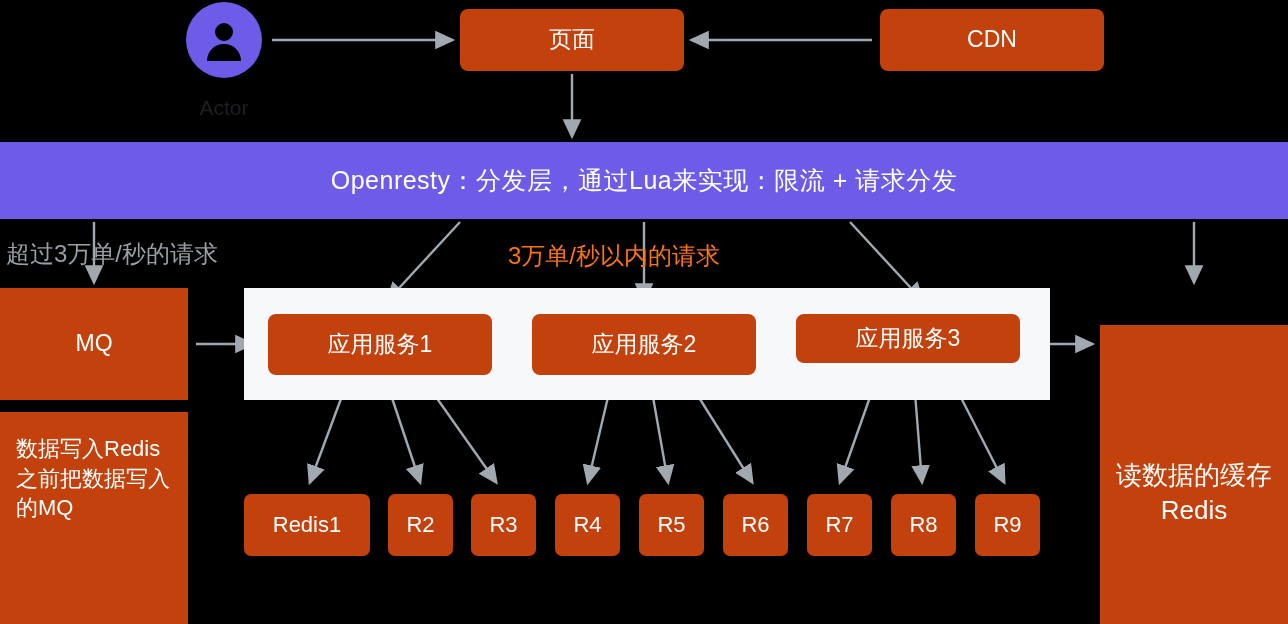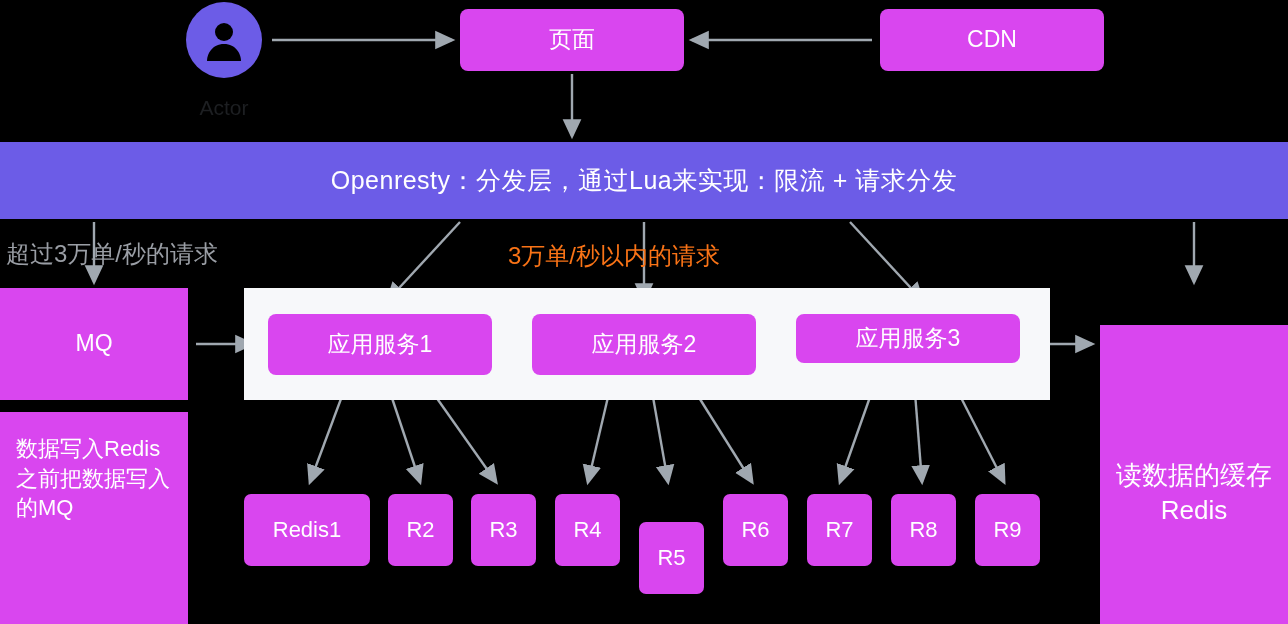--- a/index.html
+++ b/index.html
@@ -12,21 +12,21 @@
   }
   #canvas {
     position: relative;
     width: 1288px;
     height: 624px;
     background: #000000;
     overflow: hidden;
   }
   .node {
     position: absolute;
-    background: #d946ef;
+    background: #c2410c;
     color: #FFFFFF;
     display: flex;
     align-items: center;
     justify-content: center;
     text-align: center;
     box-sizing: border-box;
     line-height: 1.35;
   }
   .rounded { border-radius: 8px; }
   .rounded-sm { border-radius: 7px; }
@@ -106,21 +106,21 @@
   }
   #read-cache {
     left: 1100px; top: 288px; width: 188px; height: 336px;
     font-size: 26px;
     margin-top: 37px;
   }
 
   
   .redis {
     top: 494px;
-    height: 72px;
+    height: 62px;
     font-size: 22px;
   }
 
   
   #arrows {
     position: absolute;
     left: 0; top: 0;
     width: 1288px; height: 624px;
     pointer-events: none;
   }
@@ -196,18 +196,18 @@
   <div class="node rounded" id="svc1">应用服务1</div>
   <div class="node rounded" id="svc2">应用服务2</div>
   <div class="node rounded" id="svc3">应用服务3</div>
 
   <div id="redis-row"></div>
 
 <div class="node rounded-sm redis" style="left: 244px; width: 126px;">Redis1</div>
     <div class="node rounded-sm redis" style="left: 388px; width: 65px;">R2</div>
     <div class="node rounded-sm redis" style="left: 471px; width: 65px;">R3</div>
     <div class="node rounded-sm redis" style="left: 555px; width: 65px;">R4</div>
-    <div class="node rounded-sm redis" style="left: 639px; width: 65px; margin-top: 28px;">R5</div>
+    <div class="node rounded-sm redis" style="left: 639px; width: 65px;">R5</div>
     <div class="node rounded-sm redis" style="left: 723px; width: 65px;">R6</div>
     <div class="node rounded-sm redis" style="left: 807px; width: 65px;">R7</div>
     <div class="node rounded-sm redis" style="left: 891px; width: 65px;">R8</div>
     <div class="node rounded-sm redis" style="left: 975px; width: 65px;">R9</div>
   </div>
 
 </body></html>

